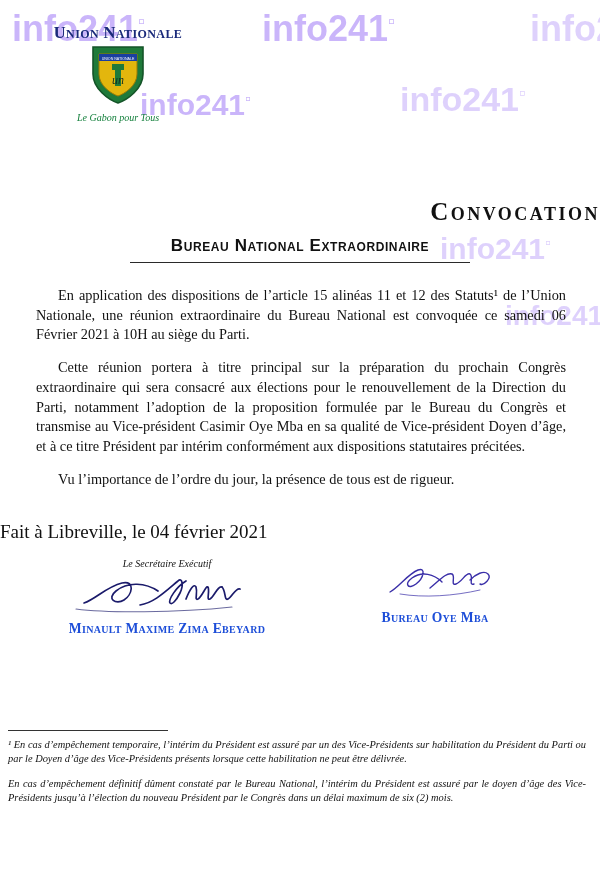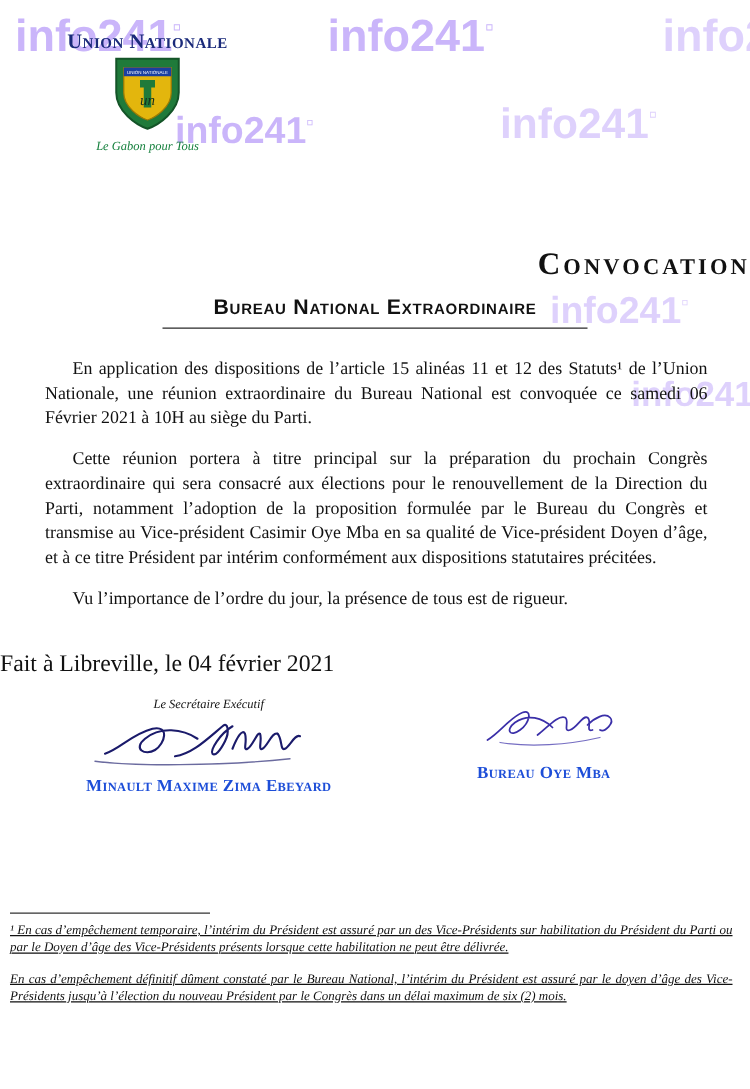--- a/index.html
+++ b/index.html
@@ -181,21 +181,20 @@
     left: 8px;
     right: 14px;
     top: 738px;
   }
   .footnotes p {
     margin: 0 0 11px 0;
     font-size: 10.4px;
     line-height: 1.34;
     font-style: italic;
     text-align: justify;
-    text-decoration: underline;
   }
 </style>
 </head>
 <body>
 
 <div class="watermark-layer" id="wm-layer">
     <div class="wm" style="left: 12px; top: 8px; font-size: 36px; opacity: 0.45;"><span>info241</span><span class="wm-sup">▫</span></div>
     <div class="wm" style="left: 262px; top: 8px; font-size: 36px; opacity: 0.45;"><span>info241</span><span class="wm-sup">▫</span></div>
     <div class="wm" style="left: 530px; top: 8px; font-size: 36px; opacity: 0.28;"><span>info241</span></div>
     <div class="wm" style="left: 140px; top: 88px; font-size: 30px; opacity: 0.45;"><span>info241</span><span class="wm-sup">▫</span></div>

